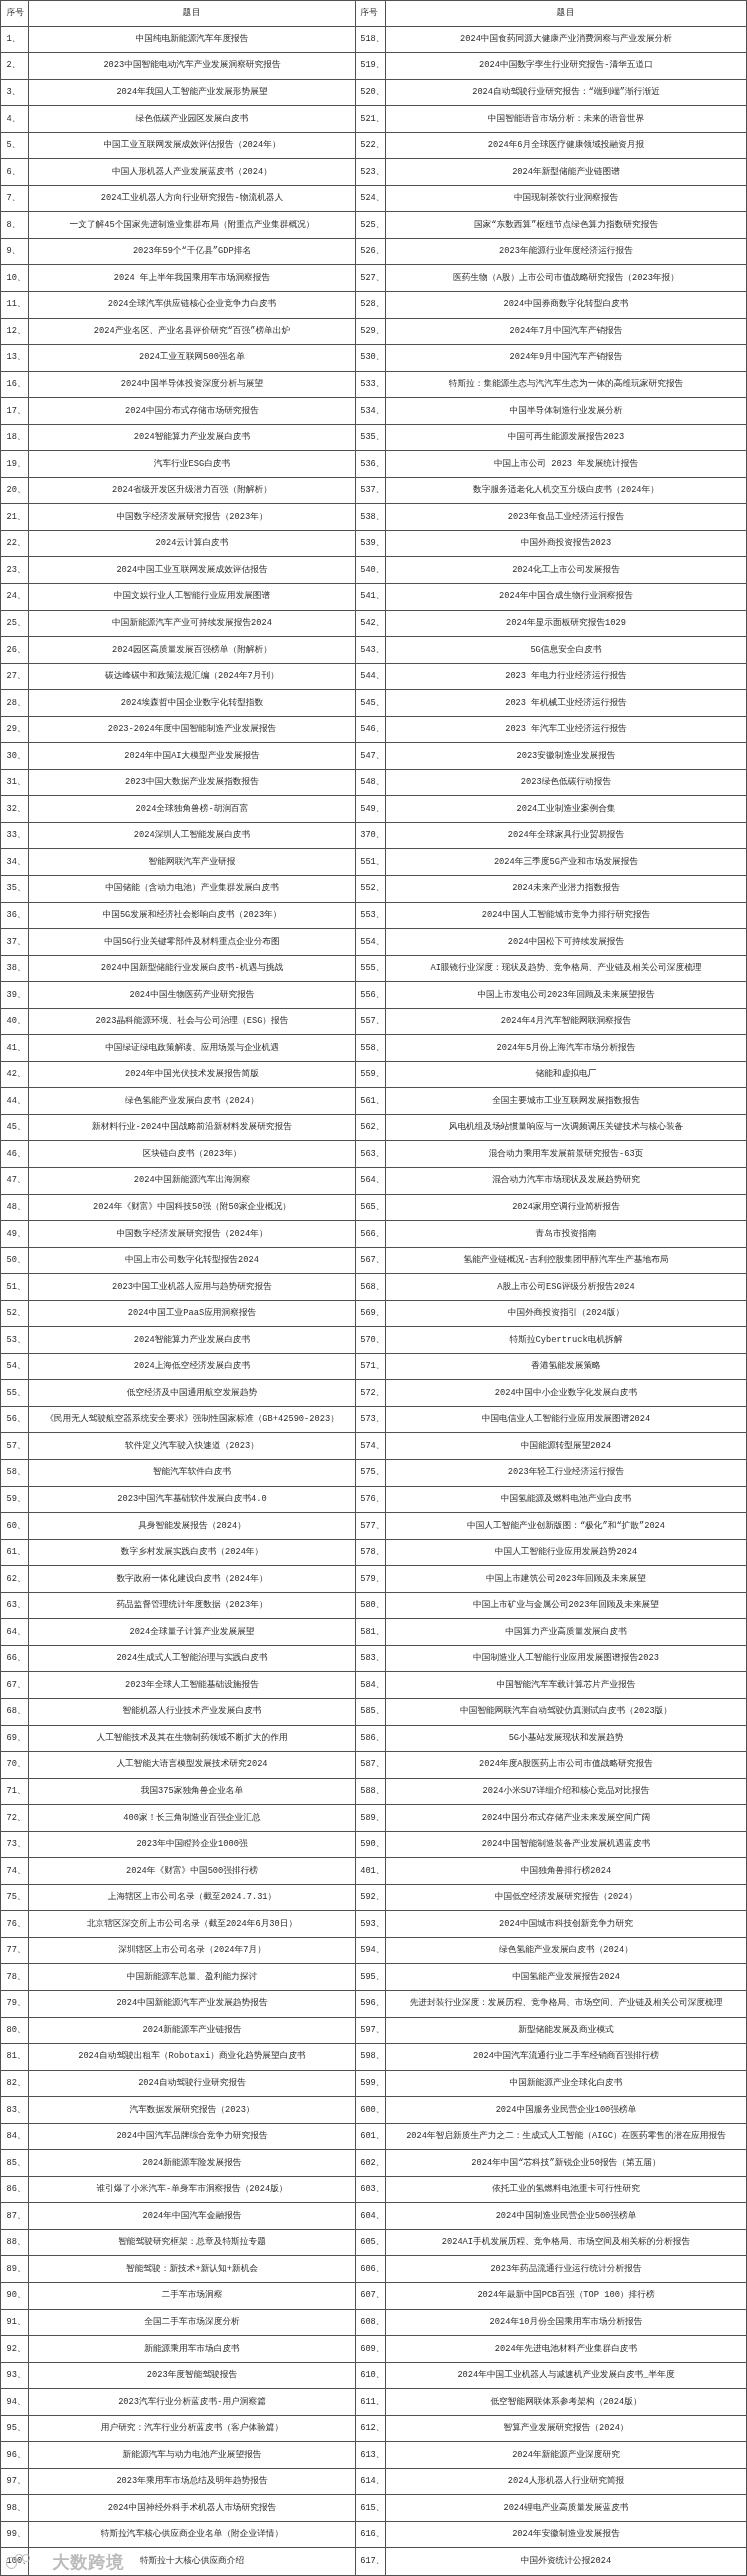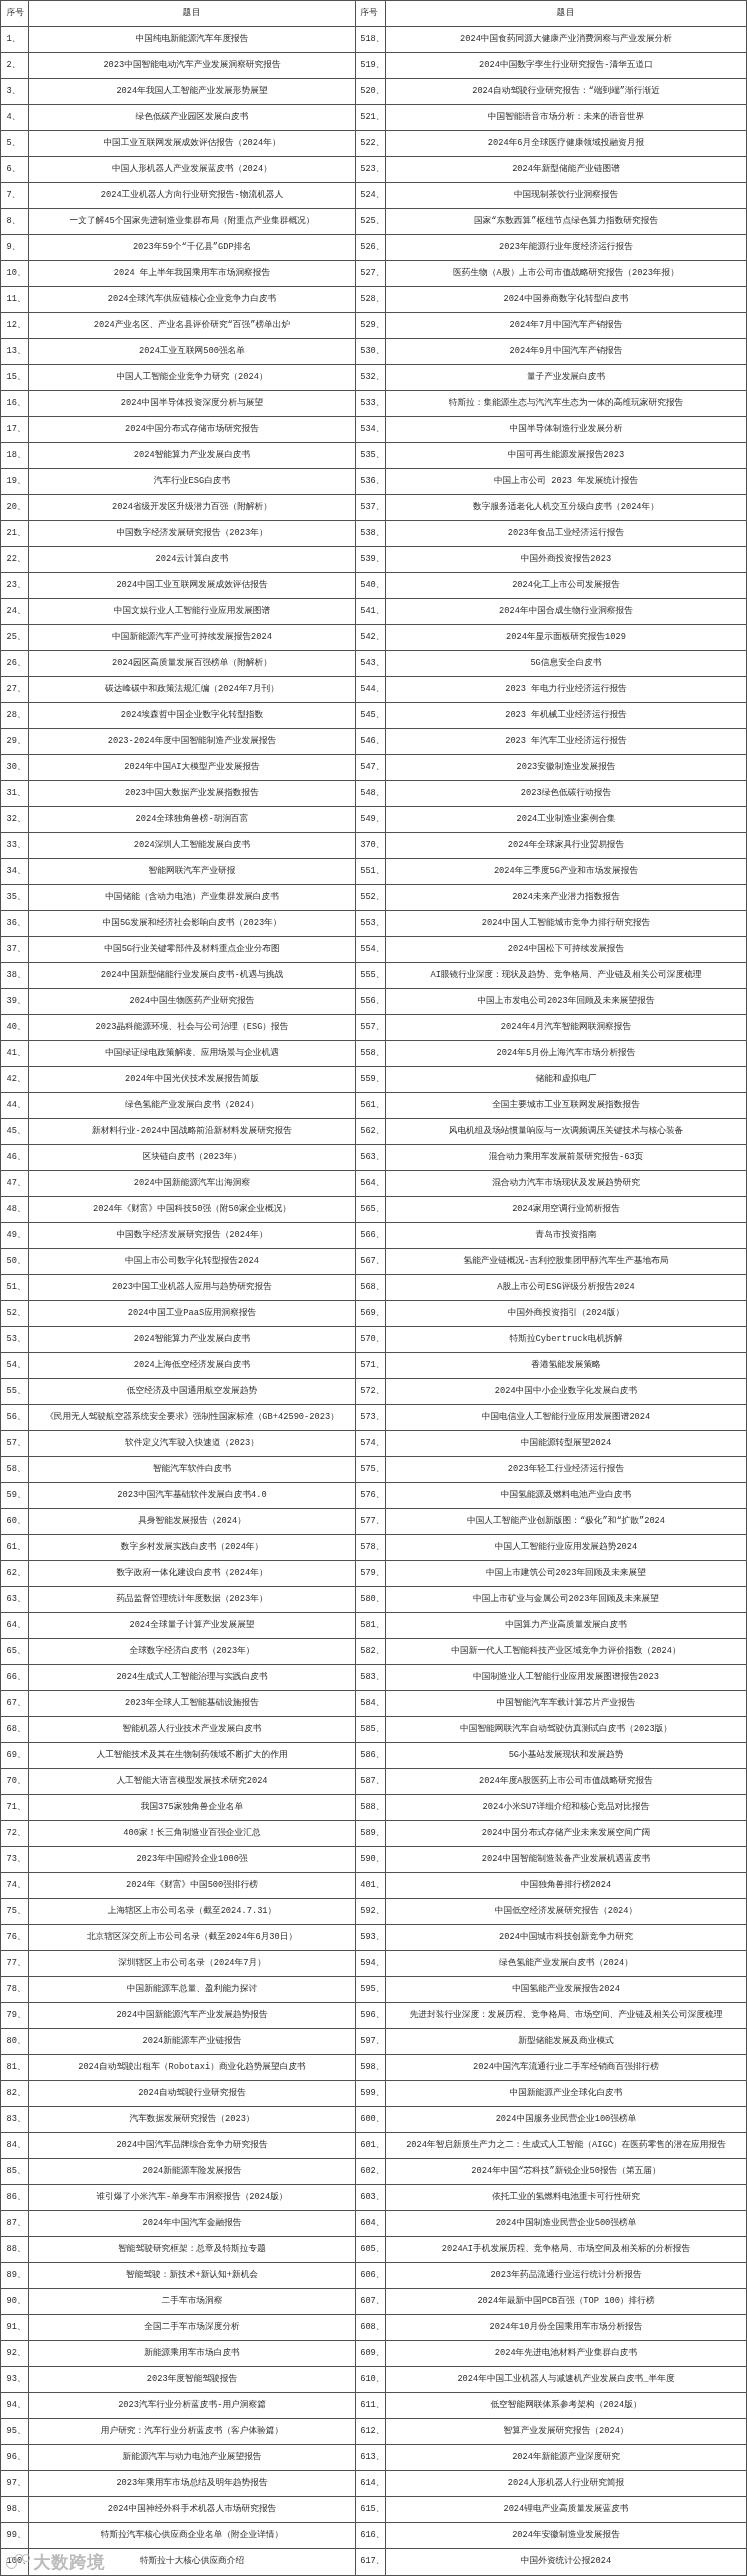--- a/index.html
+++ b/index.html
@@ -10,21 +10,21 @@
     border: 0.7px solid #505050; font-size: 8.7px; font-weight: normal;
     white-space: nowrap; overflow: hidden; padding: 0; line-height: 1;
   }
   table.report-table tr { height: 25.5px; }
   .no { text-align: left; padding-left: 5.5px !important; }
   .no-r { text-align: left; padding-left: 4.2px !important; }
   .title { text-align: center; }
   th.title { letter-spacing: 0.7px; }
   .watermark {
     position: absolute; left: 4.2px; top: 2551px; height: 22px;
-    display: flex; align-items: center; gap: 1px; pointer-events: none;
+    display: flex; align-items: center; gap: 20px; pointer-events: none;
   }
   .wm-logo {
     width: 28px; height: 18px; position: relative;
   }
   .wm-logo span {
     position: absolute; border: 1.4px solid rgba(170,170,170,0.85); border-radius: 50%;
     box-shadow: 0 0 0.7px #fff;
   }
   .wm-text {
     font-size: 17.3px; font-weight: bold; color: rgba(175,175,175,0.85);
@@ -136,26 +136,20 @@
   </tr>
 
   <tr>
     <td class="no">13、</td>
     <td class="title">2024工业互联网500强名单</td>
     <td class="no-r">530、</td>
     <td class="title">2024年9月中国汽车产销报告</td>
   </tr>
 
 
-  <tr>
-    <td class="no">15、</td>
-    <td class="title">中国人工智能企业竞争力研究（2024）</td>
-    <td class="no-r">532、</td>
-    <td class="title">量子产业发展白皮书</td>
-  </tr>
 
   <tr>
     <td class="no">16、</td>
     <td class="title">2024中国半导体投资深度分析与展望</td>
     <td class="no-r">533、</td>
     <td class="title">特斯拉：集能源生态与汽汽车生态为一体的高维玩家研究报告</td>
   </tr>
 
   <tr>
     <td class="no">17、</td>
@@ -480,26 +474,20 @@
     <td class="title">中国上市矿业与金属公司2023年回顾及未来展望</td>
   </tr>
 
   <tr>
     <td class="no">64、</td>
     <td class="title">2024全球量子计算产业发展展望</td>
     <td class="no-r">581、</td>
     <td class="title">中国算力产业高质量发展白皮书</td>
   </tr>
 
-  <tr>
-    <td class="no">65、</td>
-    <td class="title">全球数字经济白皮书（2023年）</td>
-    <td class="no-r">582、</td>
-    <td class="title">中国新一代人工智能科技产业区域竞争力评价指数（2024）</td>
-  </tr>
 
   <tr>
     <td class="no">66、</td>
     <td class="title">2024生成式人工智能治理与实践白皮书</td>
     <td class="no-r">583、</td>
     <td class="title">中国制造业人工智能行业应用发展图谱报告2023</td>
   </tr>
 
   <tr>
     <td class="no">67、</td>

